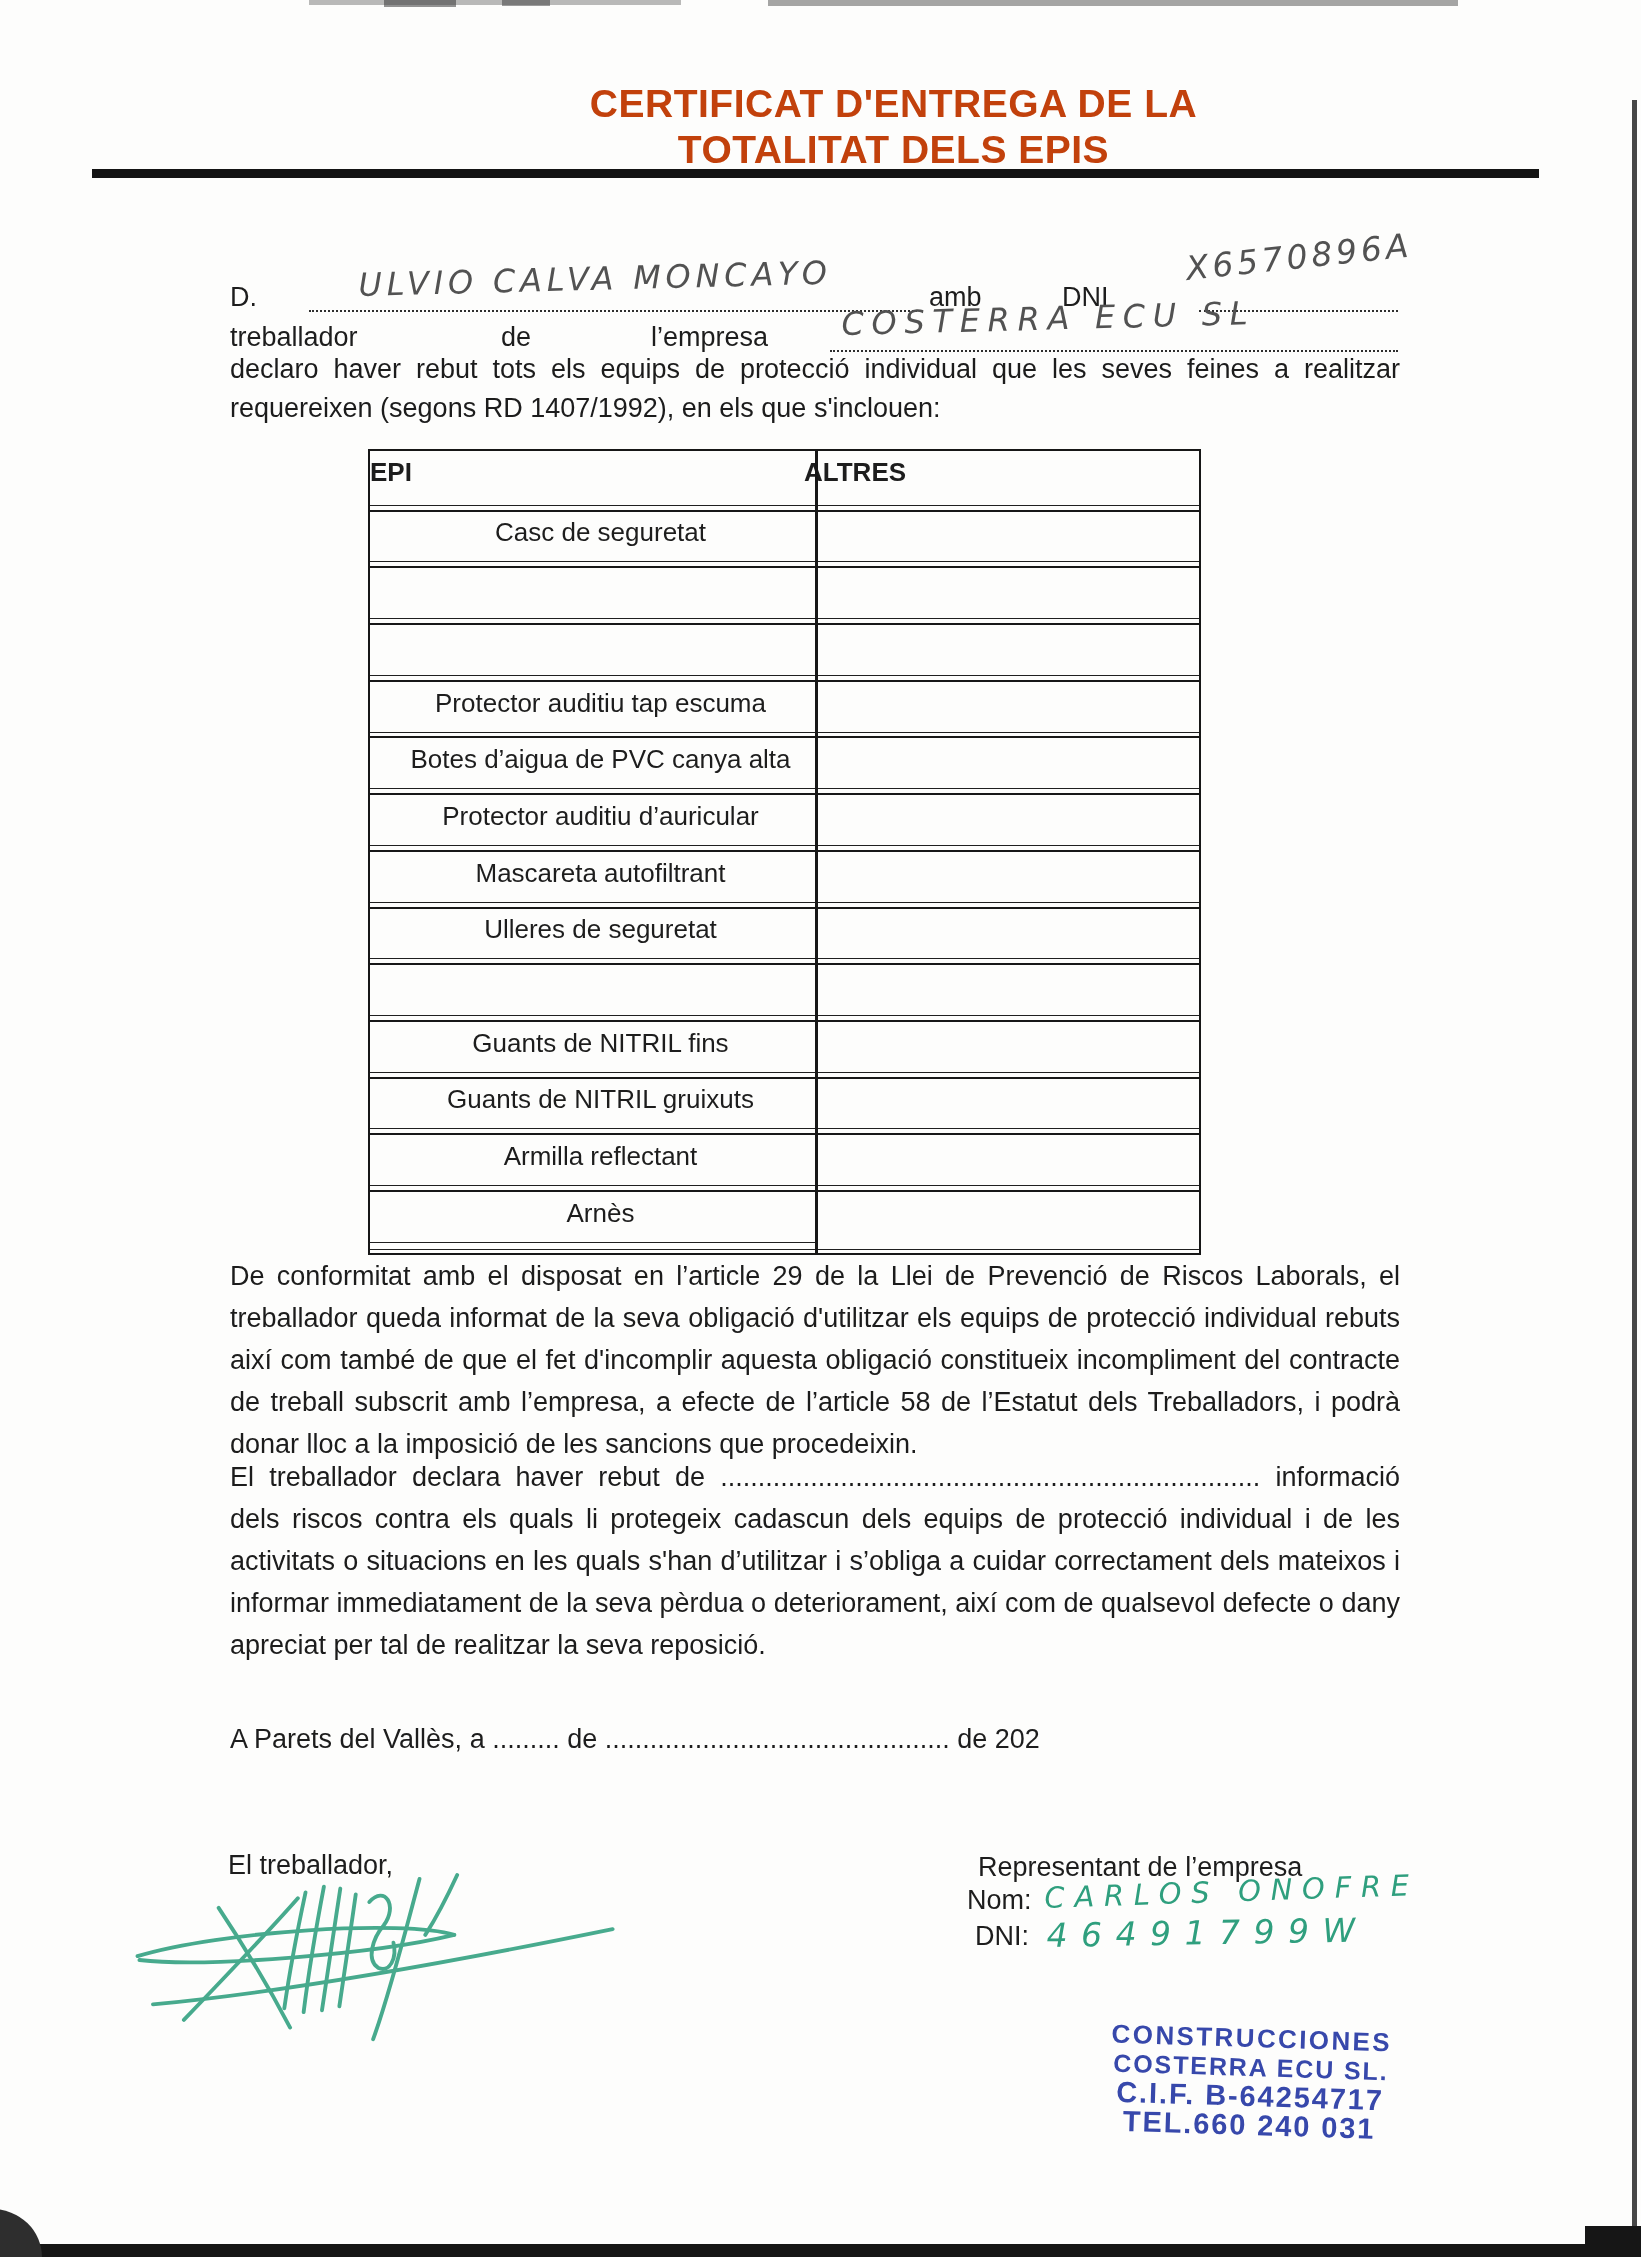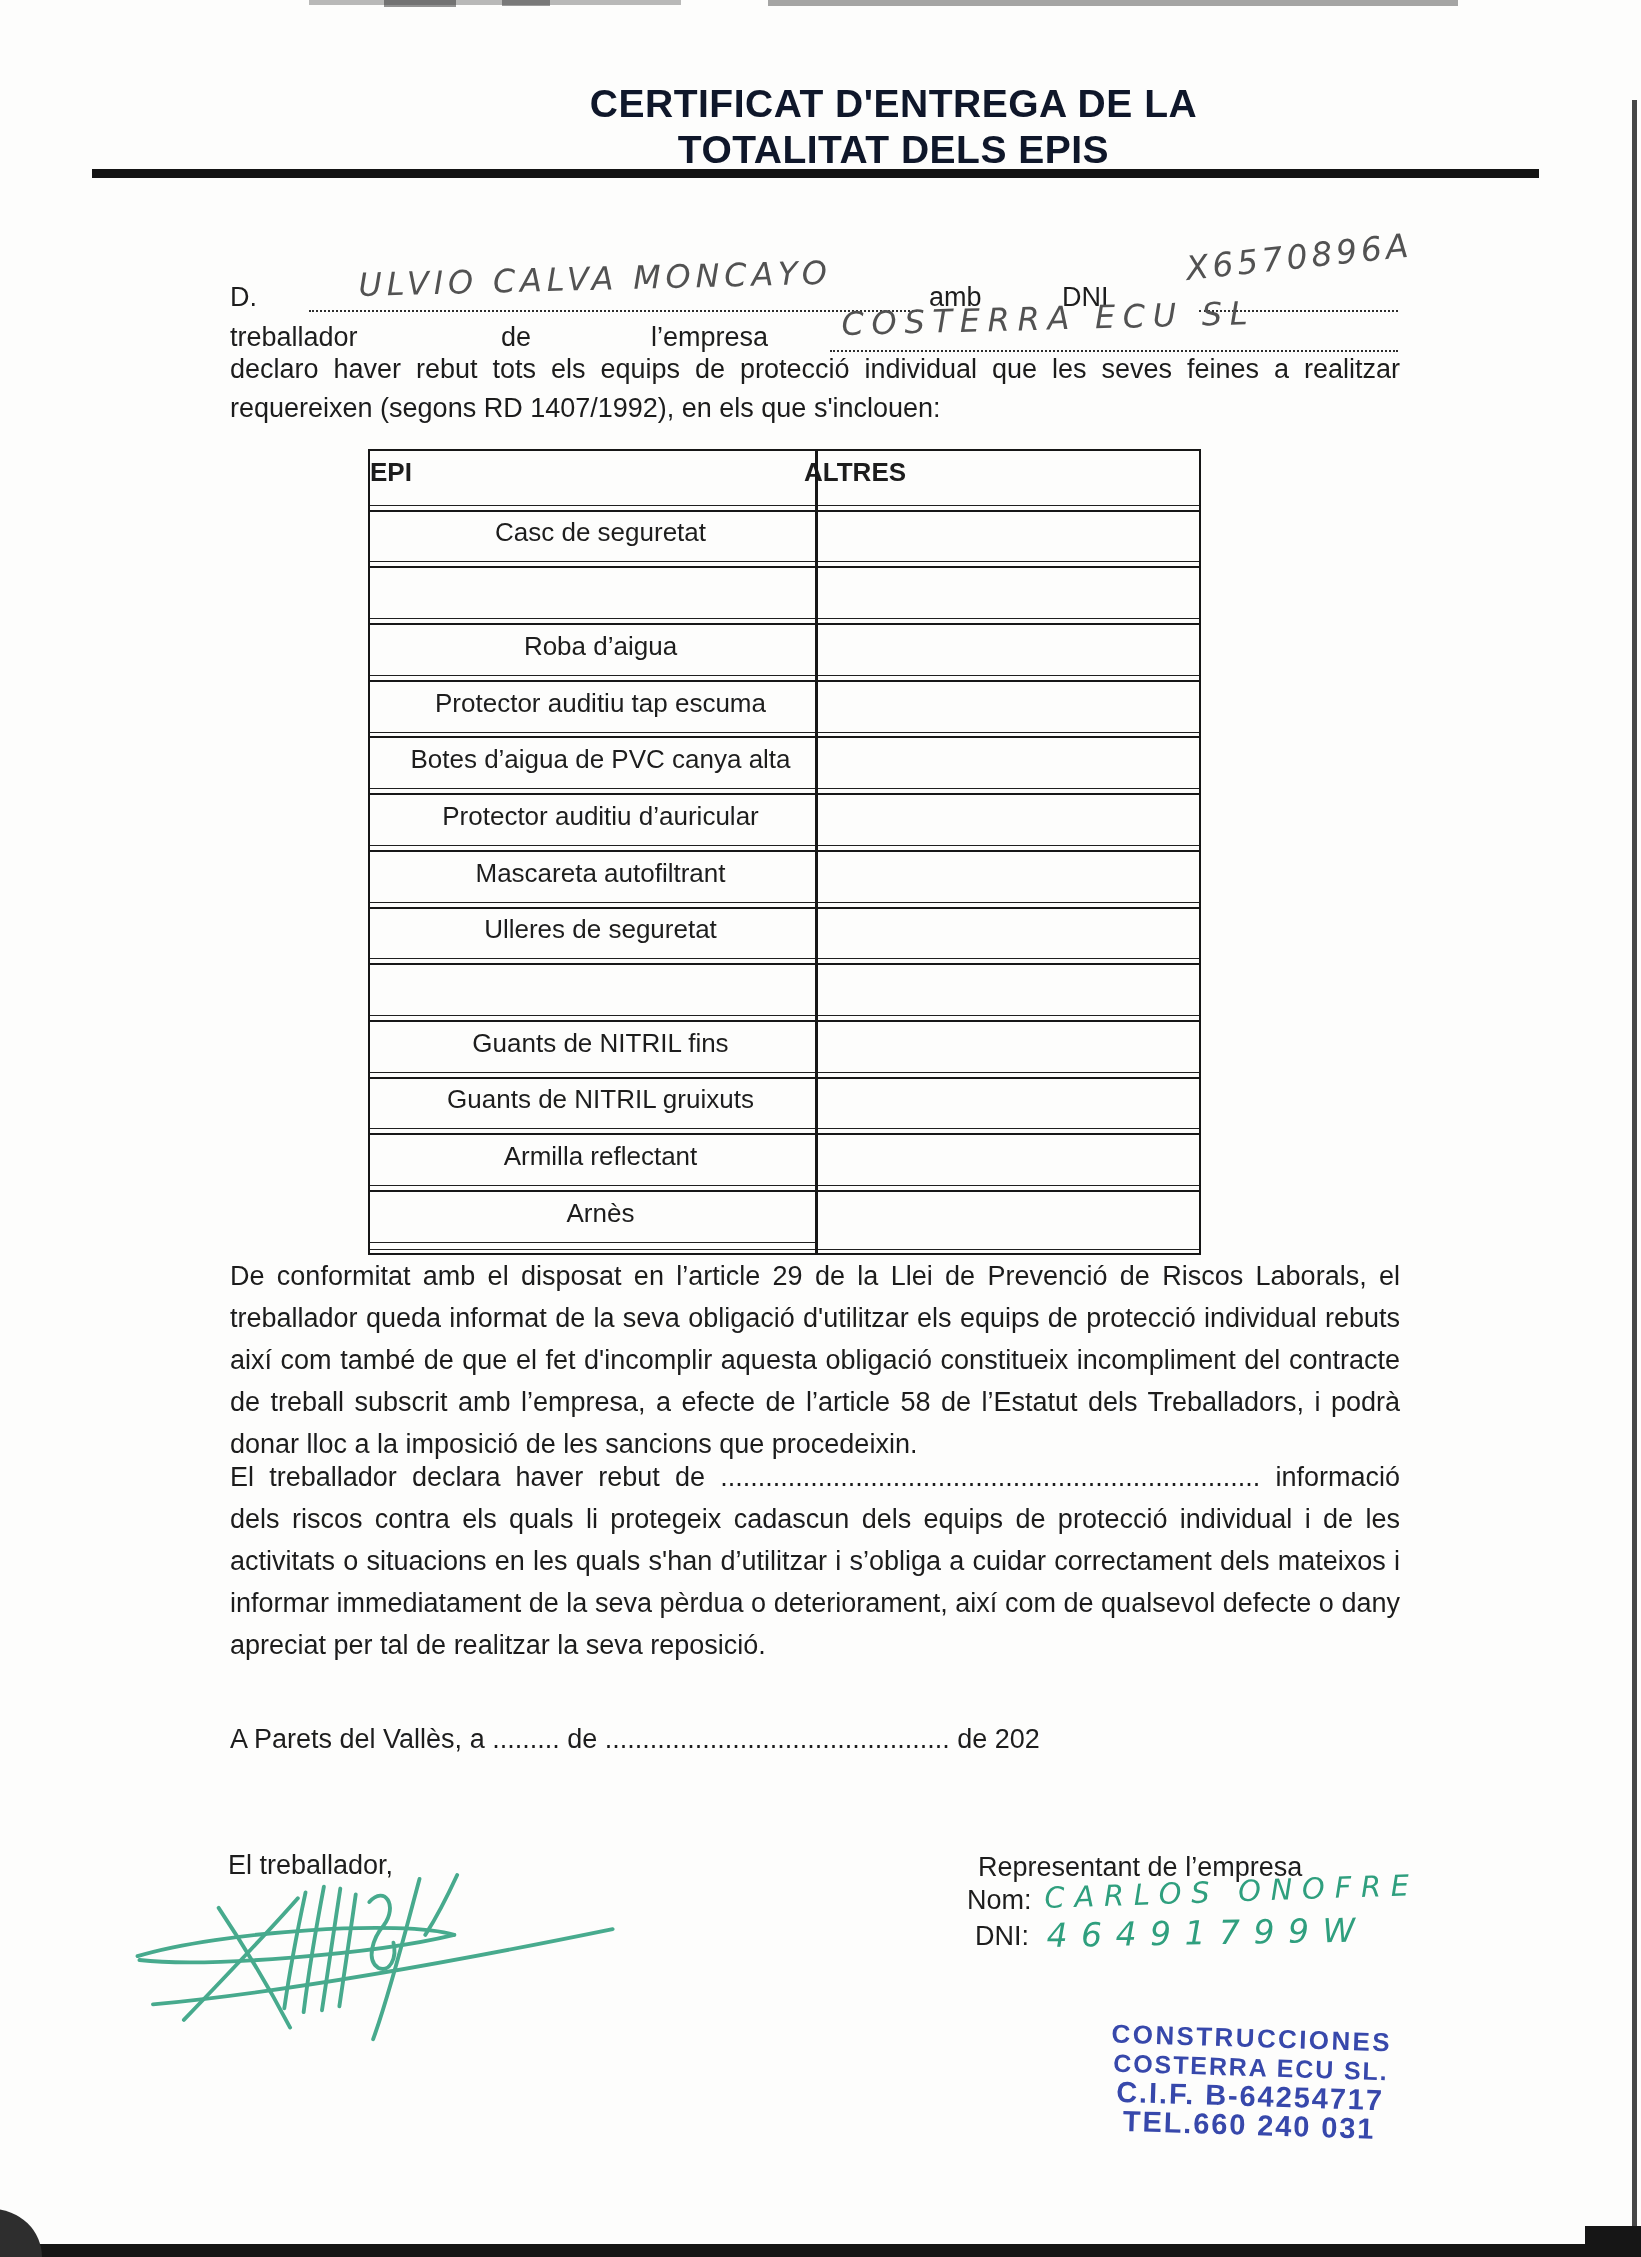--- a/index.html
+++ b/index.html
@@ -12,21 +12,21 @@
   
   .smudge { position:absolute; background:#3a3a3a; }
   .right-edge { position:absolute; background:#474747; }
   .bottom-bar, .bottom-step { position:absolute; background:#161616; }
   .corner-blob { position:absolute; background:#2e2e2e; border-radius:0 100% 0 0; }
 
   
   .title {
     position:absolute; left:546px; top:81px; width:695px;
     text-align:center; font-size:39px; font-weight:bold; line-height:46px;
-    color:#0f172a; letter-spacing:0.5px;
+    color:#c2410c; letter-spacing:0.5px;
   }
   .rule { position:absolute; left:92px; top:169px; width:1447px; height:8.7px; background:#141414; }
 
   
   .ftext { position:absolute; font-size:27px; color:#1d1d1d; white-space:nowrap; }
   .dots-line { position:absolute; border-bottom:2.9px dotted #2e2e2e; height:26px; }
   .hw {
     position:absolute; font-family:"DejaVu Sans", sans-serif; font-style:italic;
     white-space:nowrap; transform-origin:left bottom;
   }
@@ -111,21 +111,20 @@
       <div class="tcell c2">ALTRES</div>
     </div>
     <div class="trow">
         <div class="tcell c1">Casc de seguretat</div>
         <div class="tcell c2"></div>
       </div>
     <div class="trow">
         <div class="tcell c2"></div>
       </div>
     <div class="trow">
-        <div class="tcell c1">Roba d’aigua</div>
         <div class="tcell c2"></div>
       </div>
     <div class="trow">
         <div class="tcell c1">Protector auditiu tap escuma</div>
         <div class="tcell c2"></div>
       </div>
     <div class="trow">
         <div class="tcell c1">Botes d’aigua de PVC canya alta</div>
         <div class="tcell c2"></div>
       </div>

